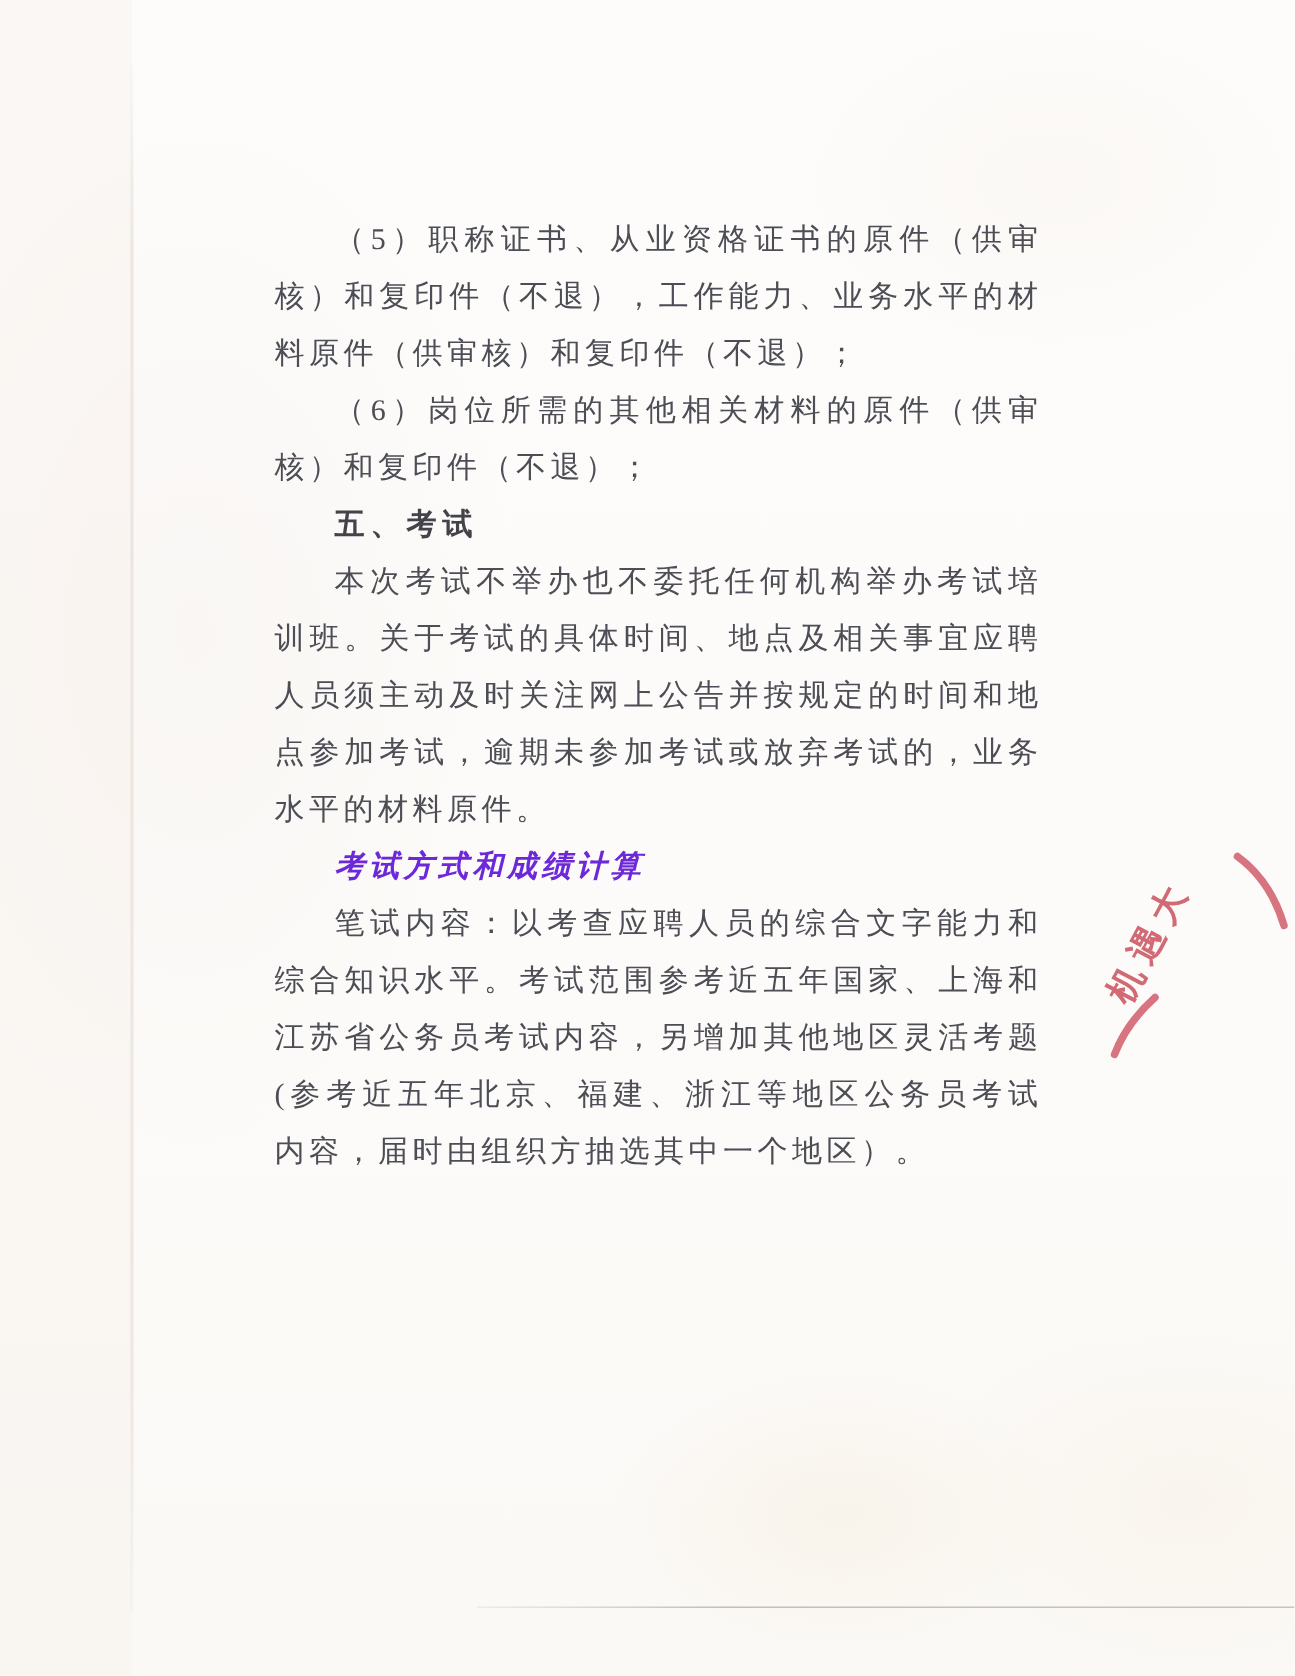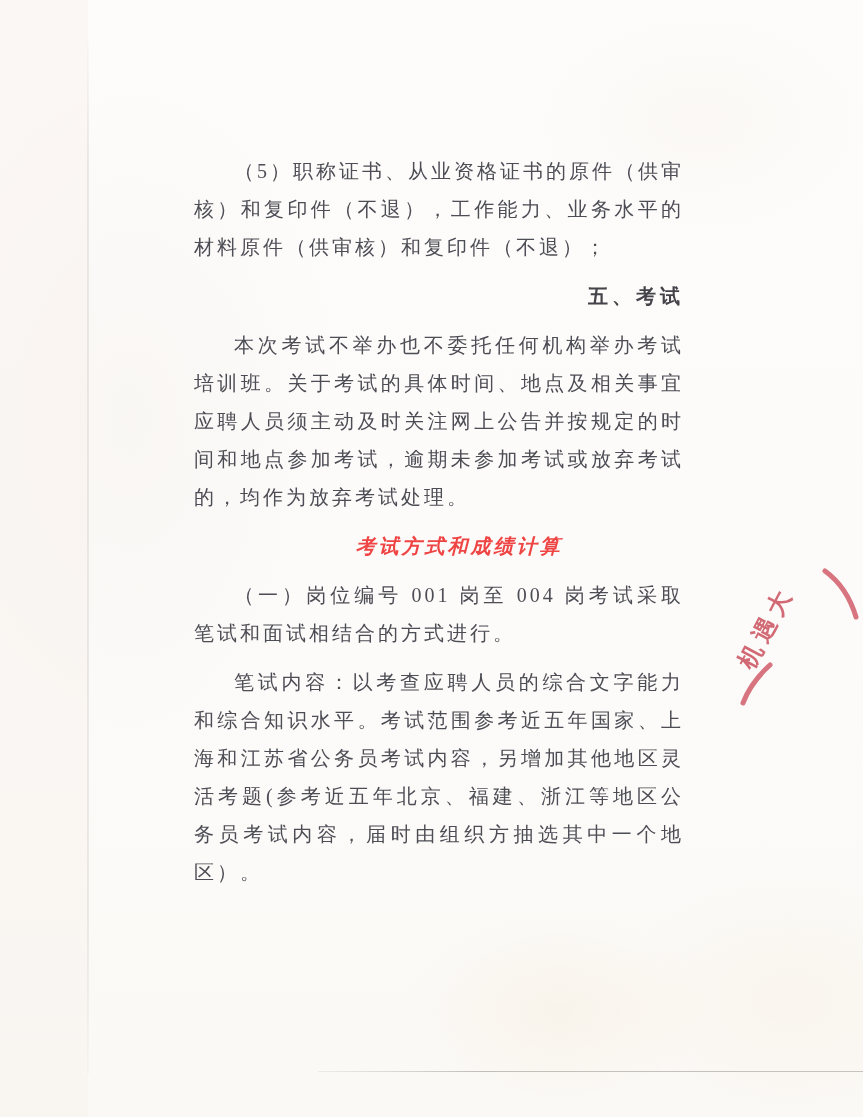--- a/index.html
+++ b/index.html
@@ -49,33 +49,33 @@
     position: absolute;
     left: 183px; top: 141px;
     width: 512px;
     color: #4d4d55;
     font-size: 20px;
     line-height: 38px;
     letter-spacing: 3px;
     text-align: justify;
     text-justify: inter-ideograph;
   }
-  .sheet p { margin: 11px; text-indent: 2em; }
+  .sheet p { margin: 0; text-indent: 2em; }
   .sheet p.h-main {
     font-weight: 700;
     color: #434349;
     letter-spacing: 4px;
     font-family: "Liberation Sans", sans-serif;
-    text-align: right;
+    text-align: left;
   }
   .sheet p.h-sub {
     font-weight: 700;
-    color: #ef4444;
+    color: #6d28d9;
     font-style: italic;
-    text-align: center;
+    text-align: left;
   }
 
   
   .stamp {
     position: absolute; left: 735px; top: 555px; width: 128px; height: 170px;
     pointer-events: none;
   }
   .stamp svg { position: absolute; left: 0; top: 0; }
   .stamp-text {
     position: absolute; left: 10px; top: 96px;
@@ -92,24 +92,24 @@
 </head>
 <body>
 
 <div class="scan-texture"></div>
 <div class="left-strip"></div>
 <div class="paper-left-edge"></div>
 <div class="paper-bottom-edge"></div>
 
 <div class="sheet">
   <p>（5）职称证书、从业资格证书的原件（供审核）和复印件（不退），工作能力、业务水平的材料原件（供审核）和复印件（不退）；</p>
+  <p>（6）岗位所需的其他相关材料的原件（供审核）和复印件（不退）；</p>
   <p class="h-main">五、考试</p>
-  <p>本次考试不举办也不委托任何机构举办考试培训班。关于考试的具体时间、地点及相关事宜应聘人员须主动及时关注网上公告并按规定的时间和地点参加考试，逾期未参加考试或放弃考试的，均作为放弃考试处理。</p>
+  <p>本次考试不举办也不委托任何机构举办考试培训班。关于考试的具体时间、地点及相关事宜应聘人员须主动及时关注网上公告并按规定的时间和地点参加考试，逾期未参加考试或放弃考试的，业务水平的材料原件。</p>
   <p class="h-sub">考试方式和成绩计算</p>
-  <p>（一）岗位编号 001 岗至 004 岗考试采取笔试和面试相结合的方式进行。</p>
   <p>笔试内容：以考查应聘人员的综合文字能力和综合知识水平。考试范围参考近五年国家、上海和江苏省公务员考试内容，另增加其他地区灵活考题(参考近五年北京、福建、浙江等地区公务员考试内容，届时由组织方抽选其中一个地区）。</p>
 </div>
 
 <div class="stamp">
   <svg width="128" height="170" viewBox="0 0 128 170">
     <path d="M 90 16 Q 112 32 121 62" fill="none" stroke="#cd5260" stroke-width="5" stroke-linecap="round" opacity="0.8"></path>
     <path d="M 8 148 Q 16 127 35 110" fill="none" stroke="#cd5260" stroke-width="5" stroke-linecap="round" opacity="0.8"></path>
   </svg>
   <div class="stamp-text">机遇大</div>
 </div>

